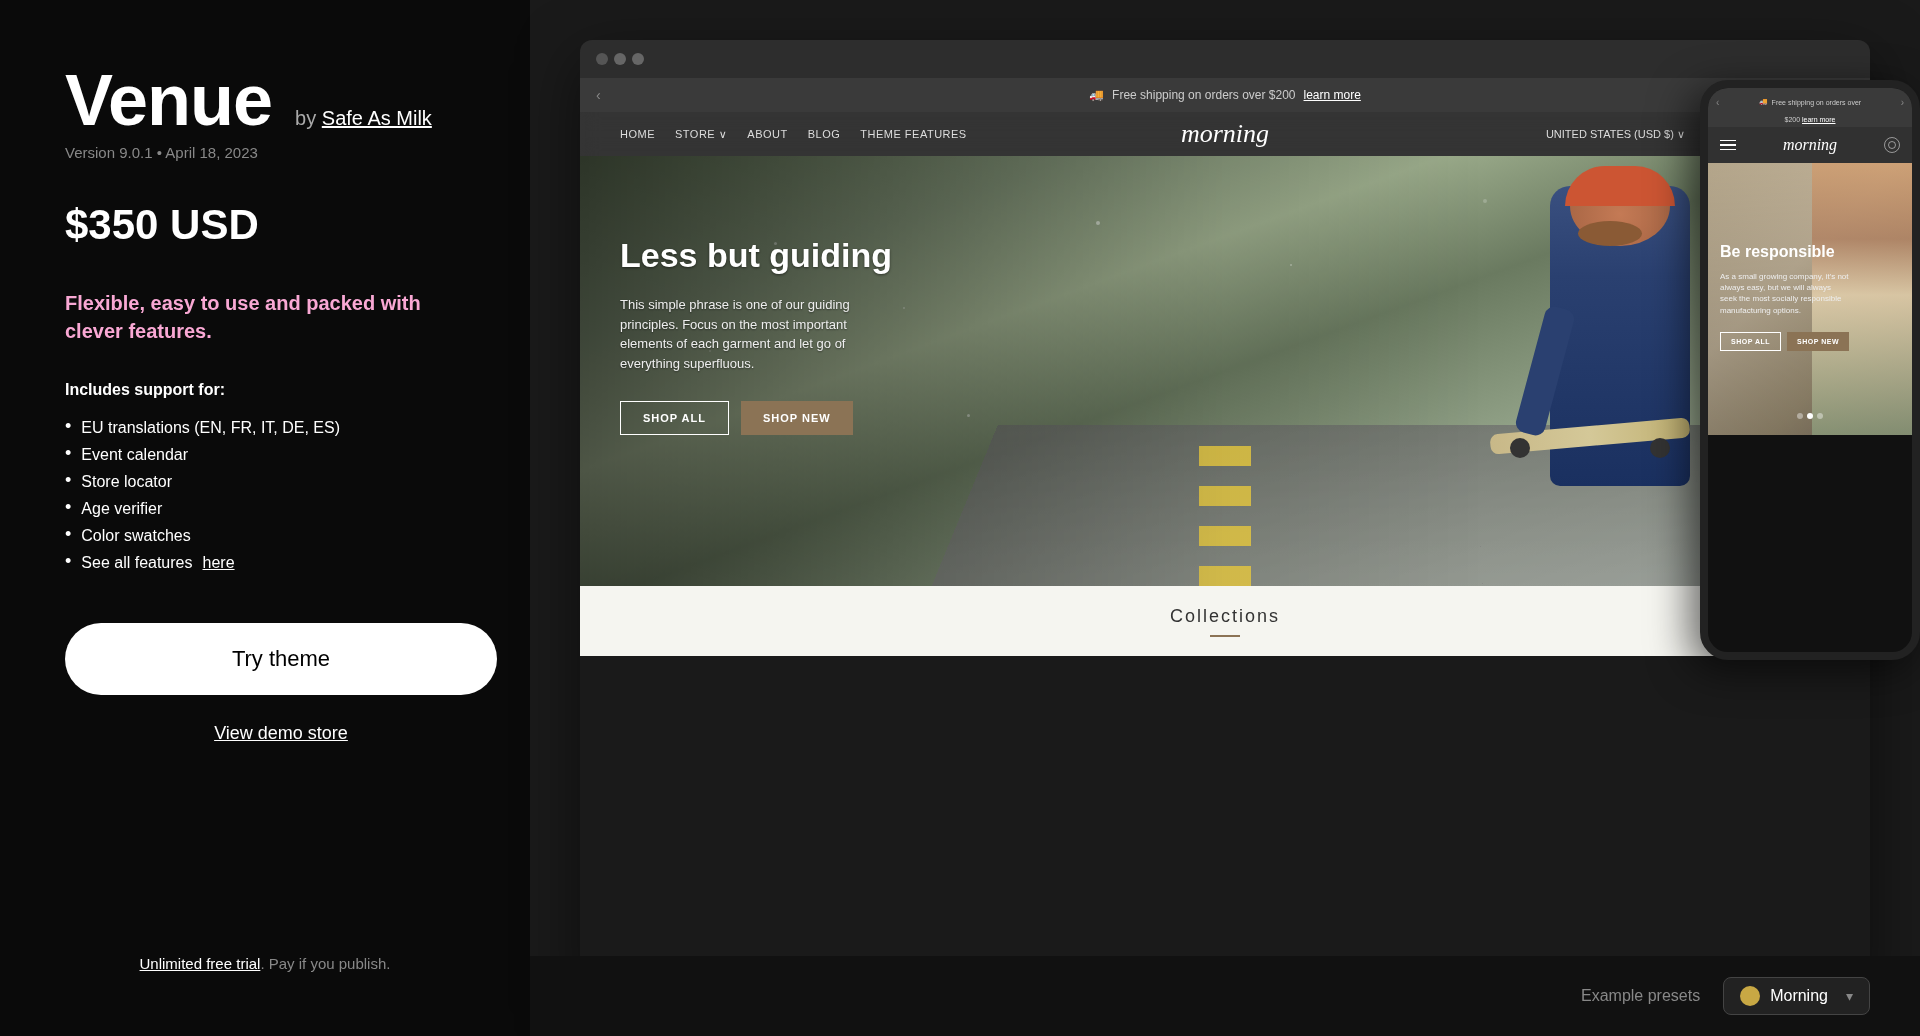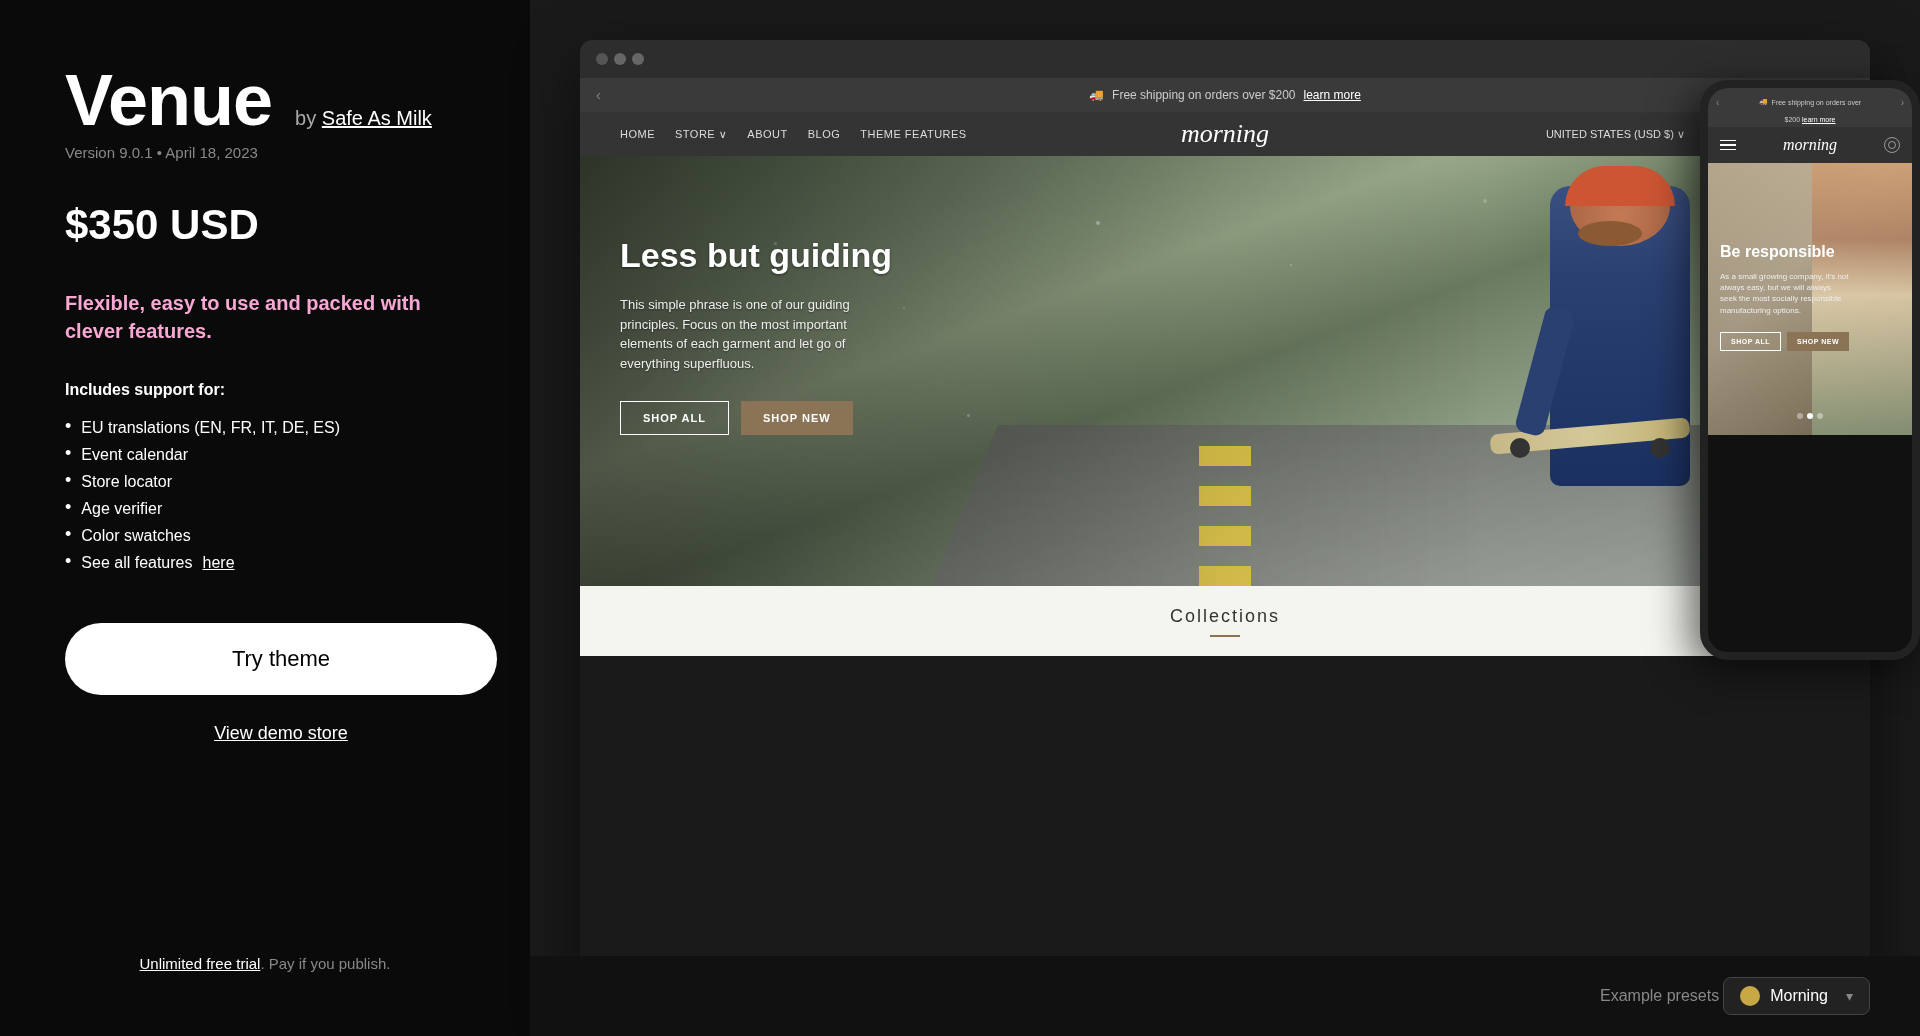--- a/index.html
+++ b/index.html
@@ -505,21 +505,21 @@
       position: absolute;
       bottom: 0;
       left: 530px;
       right: 0;
       height: 80px;
       background: #111;
       display: flex;
       align-items: center;
       justify-content: flex-end;
       padding: 0 50px;
-      gap: 4px;
+      gap: 23px;
     }
 
     .example-presets-label {
       font-size: 16px;
       color: #888;
     }
 
     .preset-selector {
       display: flex;
       align-items: center;

